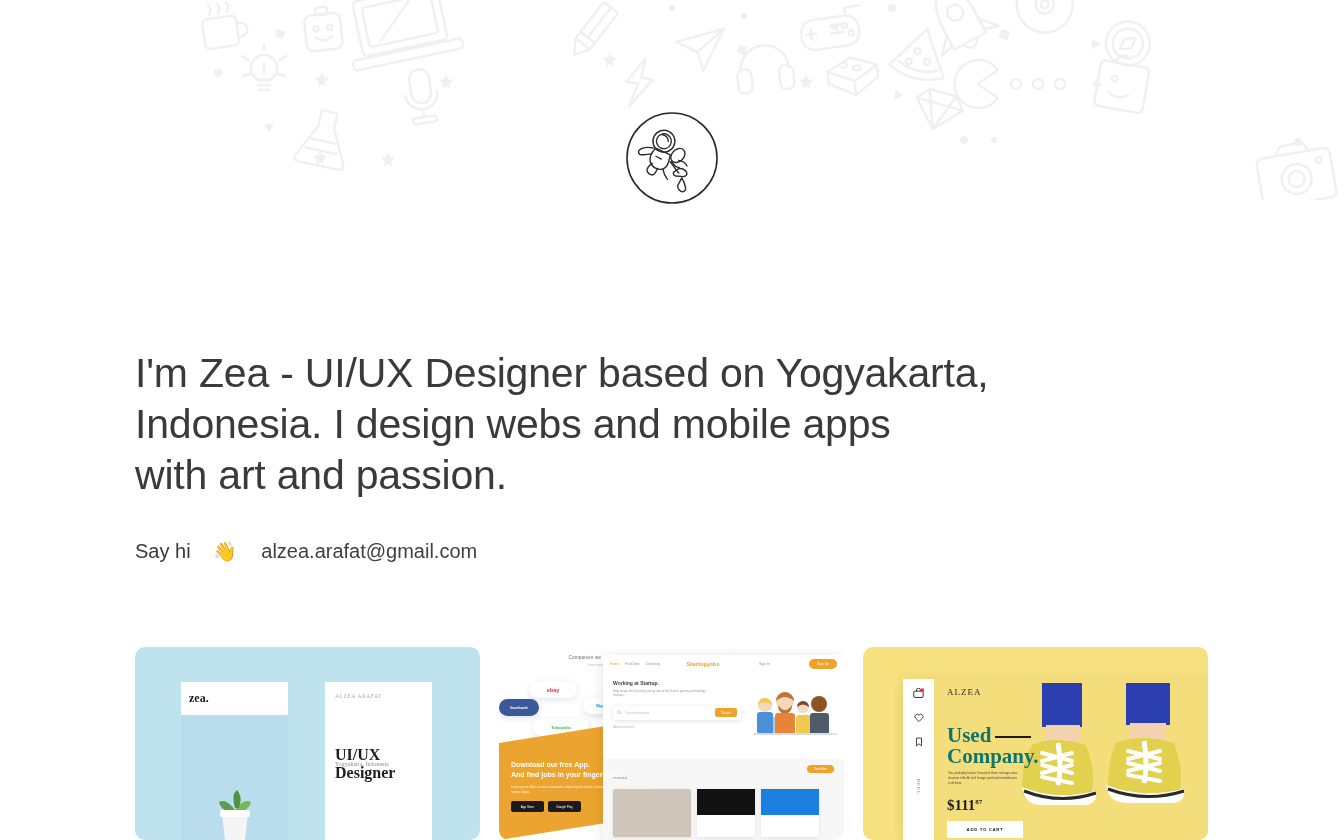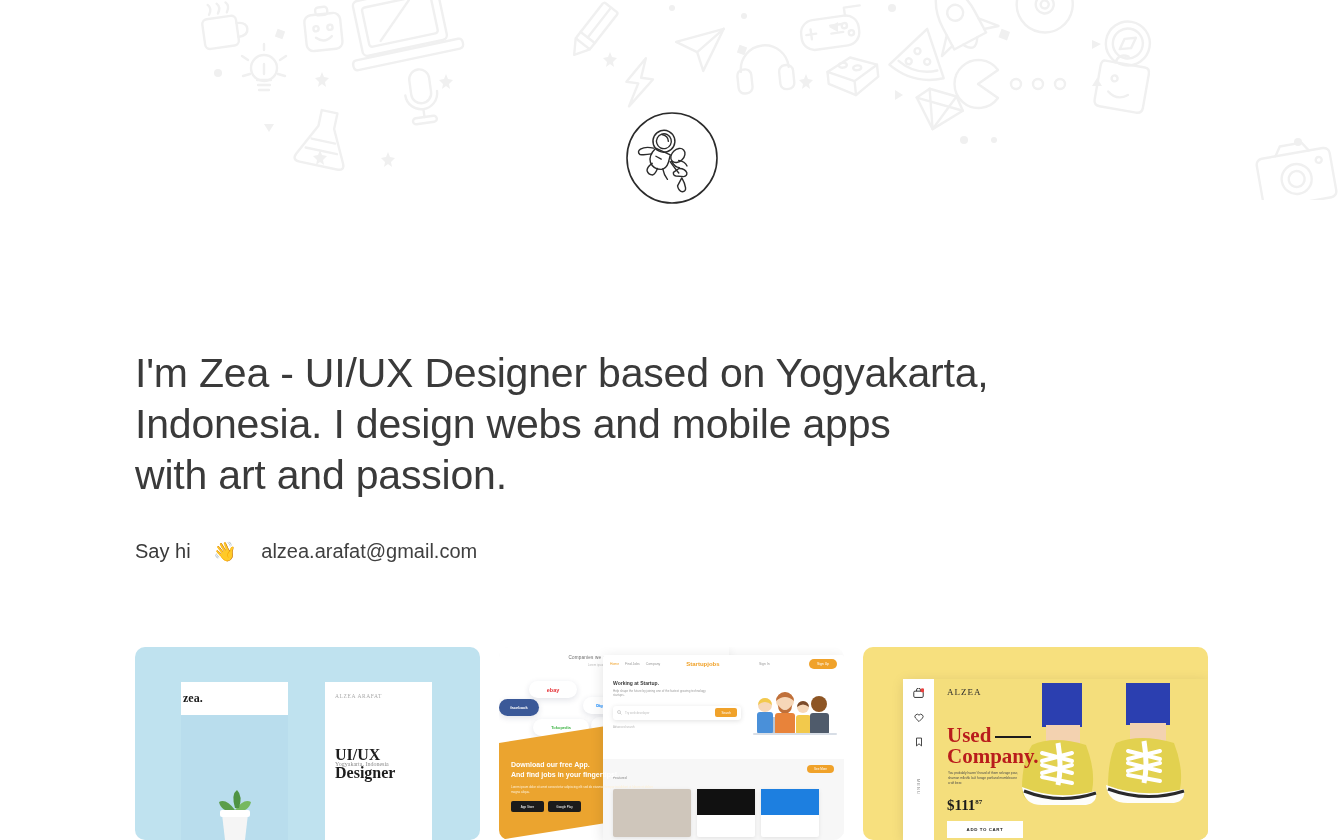--- a/index.html
+++ b/index.html
@@ -58,21 +58,21 @@
     position: relative;
     width: 345px; height: 193px;
     border-radius: 10px;
     overflow: hidden;
   }
 
   
   .c1 { background: #bfe2ef; }
   .c1 .mock { position:absolute; background:#fff; }
   .c1 .m-left  { left: 46px; top: 35px; width: 107px; height: 158px; background:#fff; }
-  .c1 .m-left .brandbar { height: 33px; display:flex; align-items:center; padding-left:2px; }
+  .c1 .m-left .brandbar { height: 33px; display:flex; align-items:center; padding-left:8px; }
   .c1 .m-left .brandbar span {
     font-family: "Liberation Serif", serif; font-weight:700; font-size:12px; color:#1a1a1a;
   }
   .c1 .m-left .photo {
     position:absolute; left:0; top:33px; right:0; bottom:0; background:#b9dded;
   }
   .c1 .plant { position:absolute; left:50%; transform:translateX(-50%); bottom:0; }
   .c1 .m-right { left: 190px; top: 35px; width: 107px; height: 158px; background:#fff; padding:11px 10px; }
   .c1 .kicker {
     font-family:"Liberation Serif", serif; font-size:5.5px; color:#a9a9a9; letter-spacing:.6px;
@@ -151,21 +151,21 @@
   }
   .c3 .rail {
     position:absolute; left:40px; top:32px; width:31px; bottom:0; background:#fff;
     display:flex; flex-direction:column; align-items:center; padding-top:9px; gap:12px;
   }
   .c3 .rail .ri { font-size:8px; color:#2a2a2a; }
   .c3 .rail .vert { writing-mode:vertical-rl; font-size:4px; color:#8a8a8a; letter-spacing:1px; margin-top:18px; }
   .c3 .brandmark { position:absolute; left:84px; top:40px; font-family:"Liberation Serif", serif; font-size:9px; letter-spacing:1px; color:#2a2a2a; }
   .c3 .title {
     position:absolute; left:84px; top:78px;
-    font-family:"Liberation Serif", serif; font-weight:700; font-size:21px; line-height:21px; color:#b91c1c;
+    font-family:"Liberation Serif", serif; font-weight:700; font-size:21px; line-height:21px; color:#0f766e;
   }
   .c3 .title .rule { display:inline-block; width:36px; height:2px; background:#1b1b1b; vertical-align:middle; margin-left:4px; }
   .c3 .desc { position:absolute; left:85px; top:124px; width:75px; font-size:3.2px; line-height:5px; color:#4a4a4a; }
   .c3 .price { position:absolute; left:84px; top:150px; font-family:"Liberation Serif", serif; font-weight:700; font-size:15px; color:#1b1b1b; }
   .c3 .price sup { font-size:7px; }
   .c3 .addcart {
     position:absolute; left:84px; top:174px; width:76px; height:17px;
     background:#fff; display:flex; align-items:center; justify-content:center;
     font-size:4.4px; letter-spacing:.6px; color:#1b1b1b; font-weight:700;
   }

